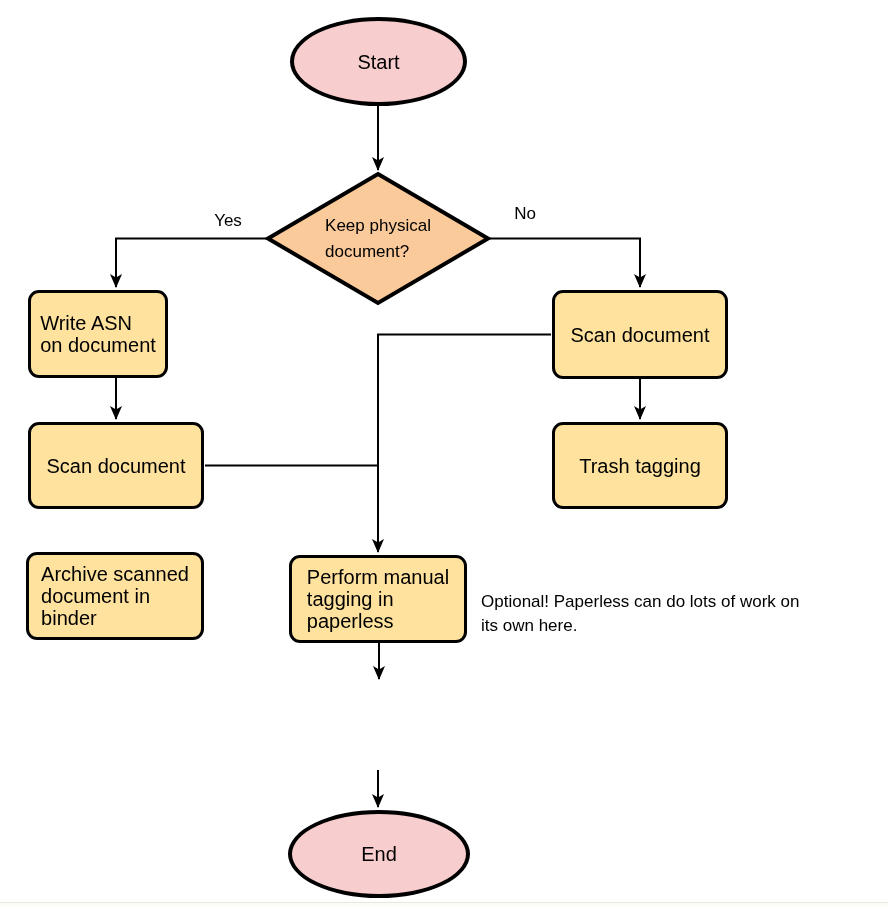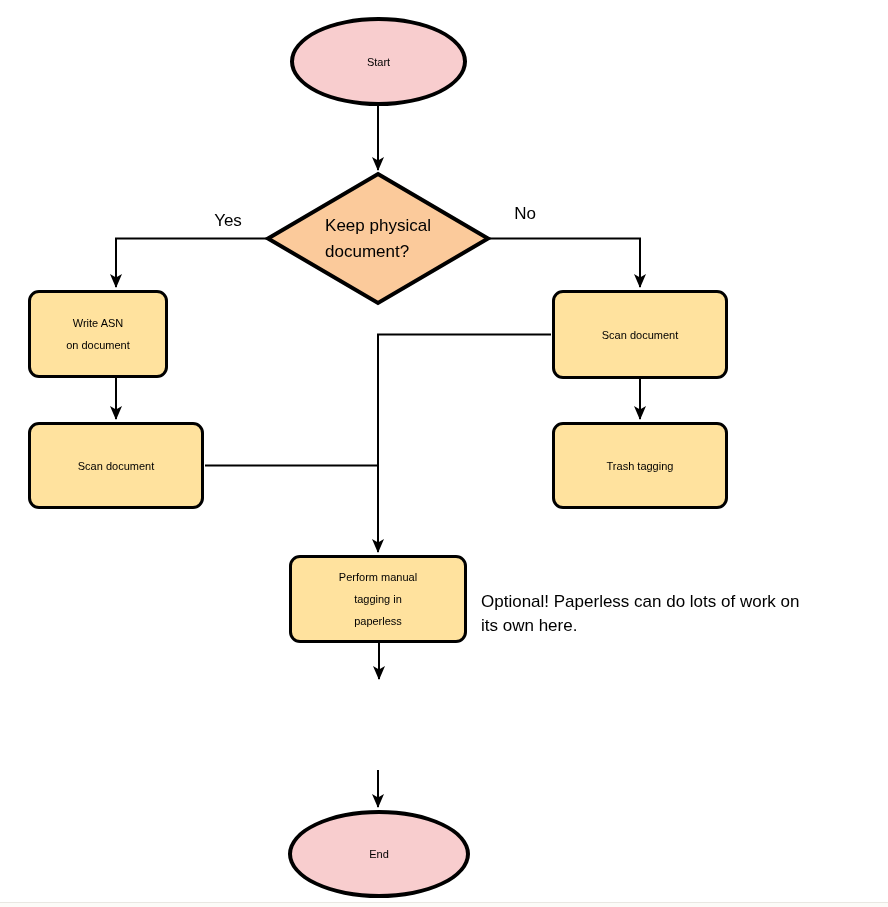--- a/index.html
+++ b/index.html
@@ -27,22 +27,22 @@
     stroke: var(--stroke, #000000);
     stroke-width: 4;
     stroke-linejoin: miter;
   }
   .node {
     position: absolute;
     box-sizing: border-box;
     display: flex;
     align-items: center;
     justify-content: center;
-    text-align: center;
-    font-size: 11px;
+    text-align: left;
+    font-size: 20px;
     line-height: 22px;
     white-space: pre-line;
   }
   .ellipse {
     border: 4px solid var(--stroke, #000000);
     border-radius: 50%;
     background: var(--terminal-fill, #f8cdce);
   }
   .process {
     border: 3.5px solid var(--stroke, #000000);
@@ -125,20 +125,23 @@
 
   <div class="diamond-label">Keep physical
 document?</div>
 
   <div class="edge-label" id="lbl-yes">Yes</div>
   <div class="edge-label" id="lbl-no">No</div>
 
   <div class="node process" id="n-write">Write ASN
 on document</div>
   <div class="node process" id="n-scan-l">Scan document</div>
+  <div class="node process" id="n-arch">Archive scanned
+document in
+binder</div>
   <div class="node process" id="n-scan-r">Scan document</div>
   <div class="node process" id="n-trash">Trash tagging</div>
   <div class="node process" id="n-tag">Perform manual
 tagging in
 paperless</div>
 
   <div class="node ellipse" id="n-end">End</div>
 
   <div class="annotation">Optional! Paperless can do lots of work on
 its own here.</div>

